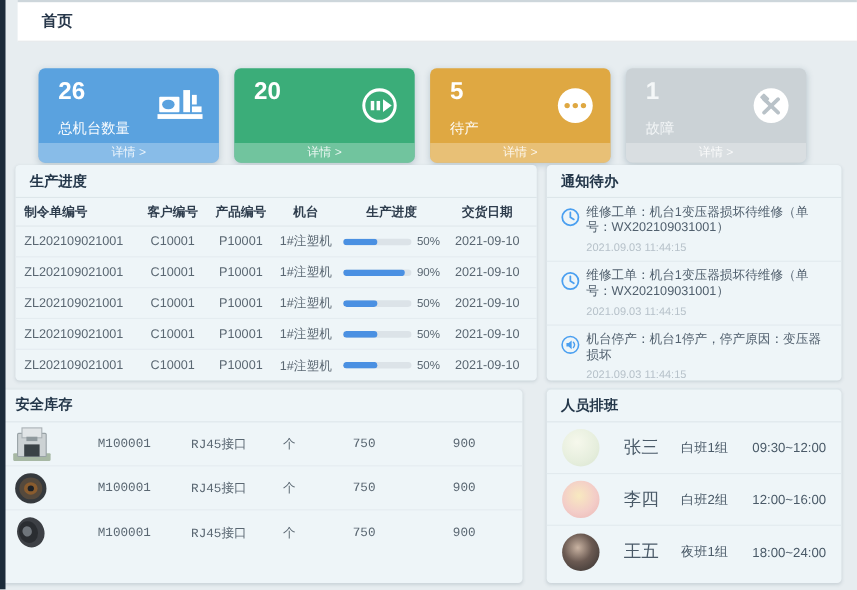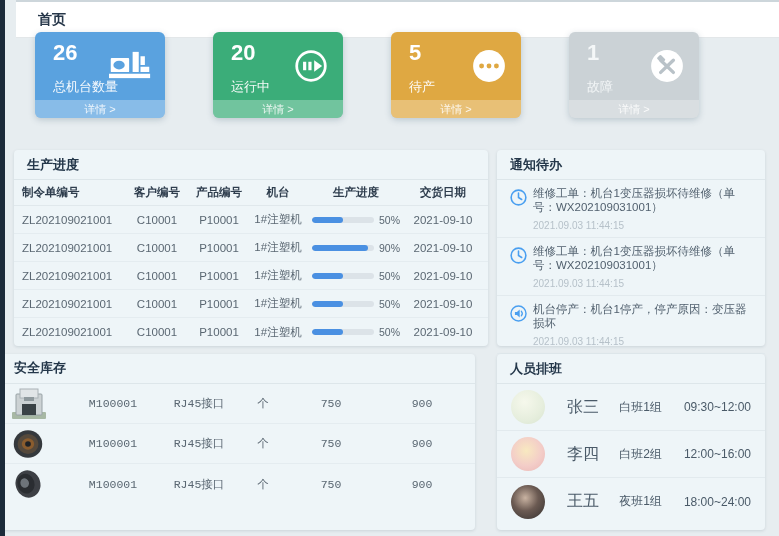--- a/index.html
+++ b/index.html
@@ -12,21 +12,21 @@
   .left-strip { position:absolute; left:0; top:0; width:5px; height:536px; background:#1c2b3a; z-index:9; }
   .topbar {
     position:absolute; left:16px; top:0; width:779px; height:38px; background:#ffffff;
     border-top:2px solid #cdd6db; border-bottom:1px solid #e3e7e9;
     display:flex; align-items:center; padding-left:22px;
   }
   .topbar .crumb { font-size:14px; font-weight:bold; color:#243càd; color:#27374a; }
 
   
   .card {
-    position:absolute; top:32px; width:130px; height:86px; border-radius:6px;
+    position:absolute; top:62px; width:164px; height:86px; border-radius:6px;
     box-shadow:0 2px 6px rgba(60,90,110,.25); color:#fff; overflow:hidden;
   }
   .card .body { height:68px; padding:8px 14px 0 18px; position:relative; }
   .card .num { font-size:22px; font-weight:bold; line-height:26px; }
   .card .lbl { font-size:13px; margin-top:12px; opacity:.95; }
   .card .icon { position:absolute; right:14px; top:16px; }
   .card .foot {
     height:18px; background:rgba(255,255,255,.28); text-align:center;
     font-size:11px; line-height:18px; color:rgba(255,255,255,.85); cursor:pointer;
   }
@@ -108,21 +108,20 @@
         <rect x="0" y="29" width="47" height="5" fill="#fff"></rect>
       </svg>
     </span>
   </div>
   <div class="foot">详情 &gt;</div>
 </div>
 
 <div class="card" style="left:213px; background:#3bad79;">
   <div class="body">
     <div class="num">20</div>
-    <div class="lbl">运行中</div>
     <span class="icon">
       <svg width="36" height="36" viewBox="0 0 34 34">
         <circle cx="17" cy="17" r="13.5" fill="none" stroke="#fff" stroke-width="2.6"></circle>
         <rect x="9.5" y="13" width="3" height="8" fill="#fff"></rect>
         <rect x="14.5" y="13" width="3" height="8" fill="#fff"></rect>
         <path d="M20 11.5 L27.5 17 L20 22.5 Z" fill="#fff"></path>
       </svg>
     </span>
   </div>
   <div class="foot">详情 &gt;</div>

